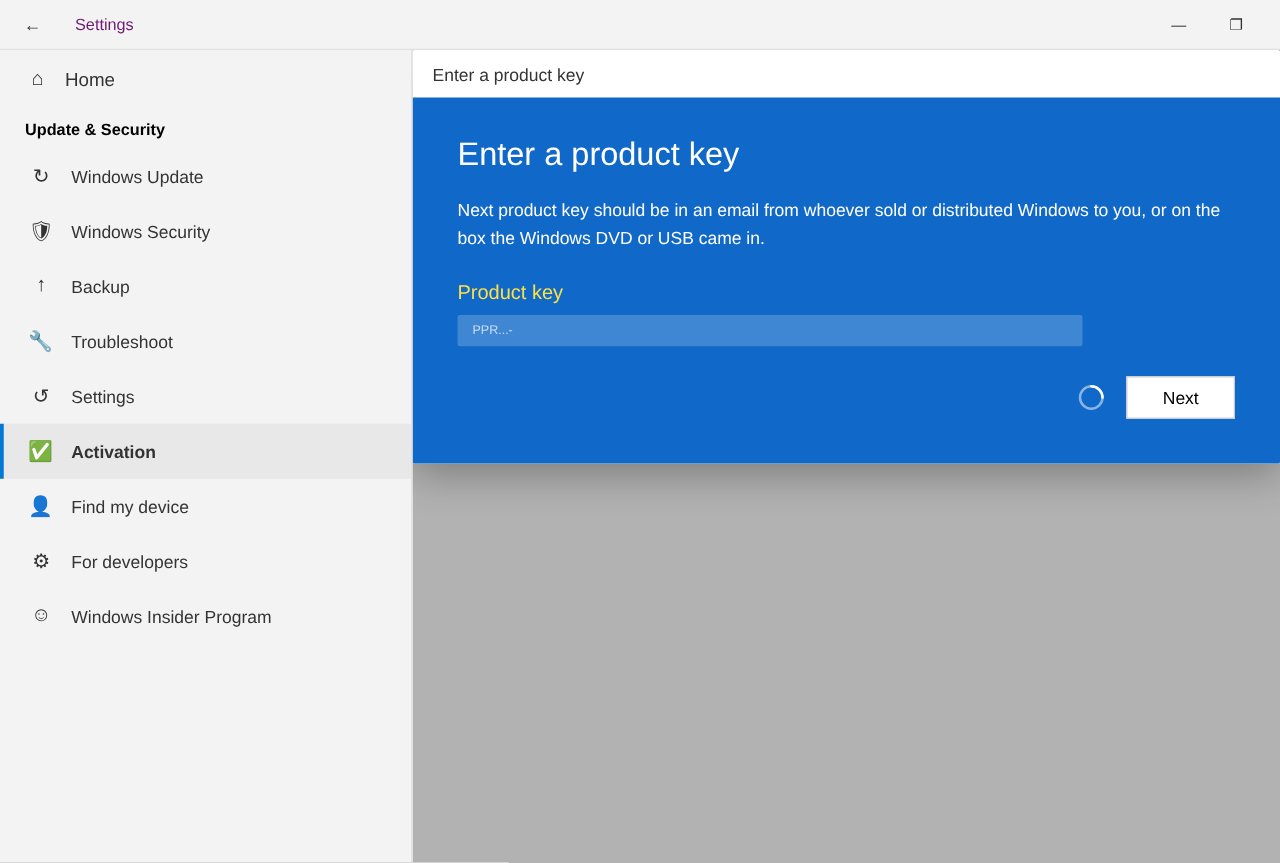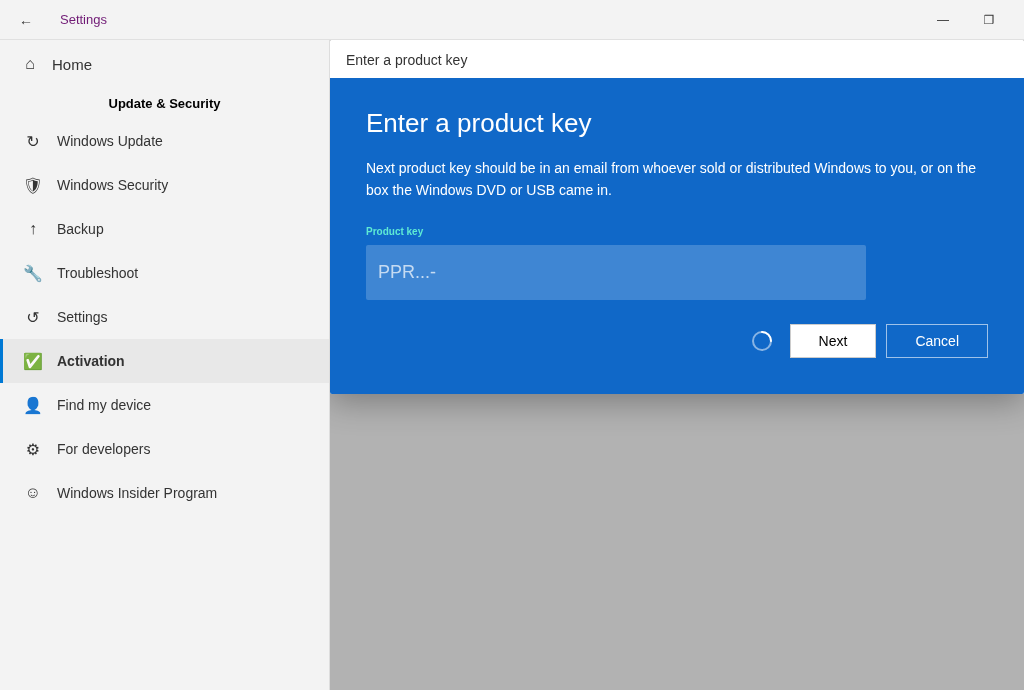--- a/index.html
+++ b/index.html
@@ -71,21 +71,20 @@
     }
     .sidebar-search-icon {
       position: absolute; right: 10px; top: 50%;
       transform: translateY(-50%);
       font-size: 13px; color: #666;
     }
     .sidebar-section-title {
       font-size: 13px; font-weight: 700;
       padding: 8px 20px 8px;
       color: #000;
-      text-align: center;
     }
     .sidebar-item {
       display: flex; align-items: center;
       padding: 12px 20px;
       cursor: pointer;
       font-size: 14px; color: #333;
       gap: 14px;
       border-left: 3px solid transparent;
     }
     .sidebar-item.active {
@@ -180,32 +179,32 @@
       font-size: 26px; font-weight: 300;
       color: #fff;
       margin-bottom: 18px;
     }
     .modal-description {
       font-size: 14px; color: #fff;
       line-height: 1.6;
       margin-bottom: 24px;
     }
     .modal-field-label {
-      font-size: 10px; color: #5eead4;
-      font-weight: 700;
+      font-size: 16px; color: #fde047;
+      font-weight: 400;
       margin-bottom: 8px;
     }
     .modal-input {
       width: 100%;
       max-width: 500px;
-      padding: 17px 12px;
+      padding: 7px 12px;
       border: none;
       background: rgba(255,255,255,0.2);
       color: #fde047;
-      font-size: 18px;
+      font-size: 10px;
       outline: none;
       border-radius: 2px;
     }
     .modal-input::placeholder { color: rgba(255,255,255,0.7); }
     .modal-footer {
       display: flex;
       justify-content: flex-end;
       align-items: center;
       gap: 10px;
       margin-top: 24px;
@@ -323,20 +322,19 @@
           <h2 class="modal-heading">Enter a product key</h2>
           <p class="modal-description">Next product key should be in an email from whoever sold or distributed Windows to you, or on the box the Windows DVD or USB came in.</p>
           <div class="modal-field-label">Product key</div>
           <input class="modal-input" type="text" placeholder="PPR...-" style="">
           <div class="modal-footer">
             <svg class="spinner" viewBox="0 0 24 24" fill="none">
               <circle cx="12" cy="12" r="9" stroke="rgba(255,255,255,0.5)" stroke-width="2"></circle>
               <path d="M12 3 A9 9 0 0 1 21 12" stroke="#fff" stroke-width="2" stroke-linecap="round"></path>
             </svg>
             <button class="modal-btn modal-btn-primary">Next</button>
-            <button class="modal-btn modal-btn-secondary">Cancel</button>
           </div>
         </div>
       </div>
     </div>
 
   </div>
 </div>
 
 </body></html>

